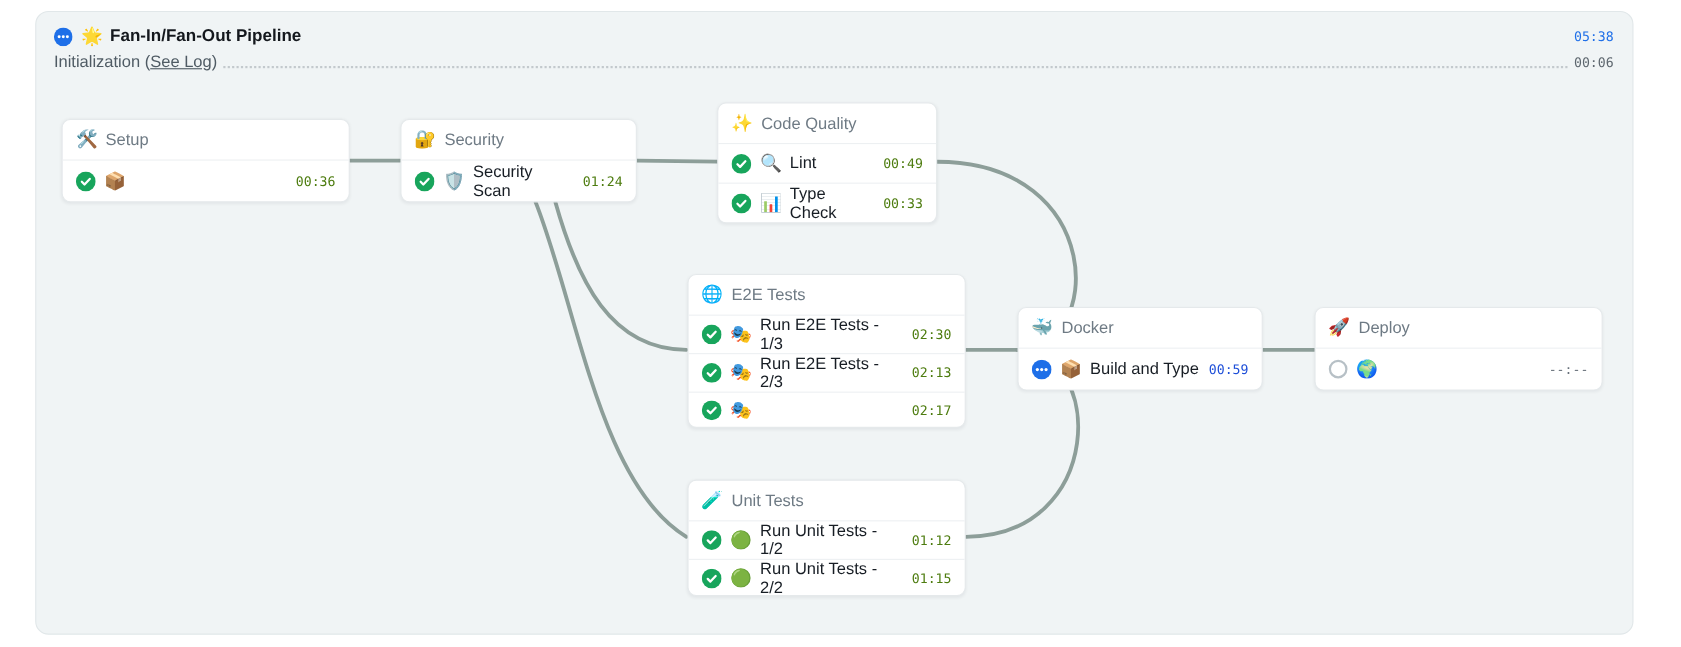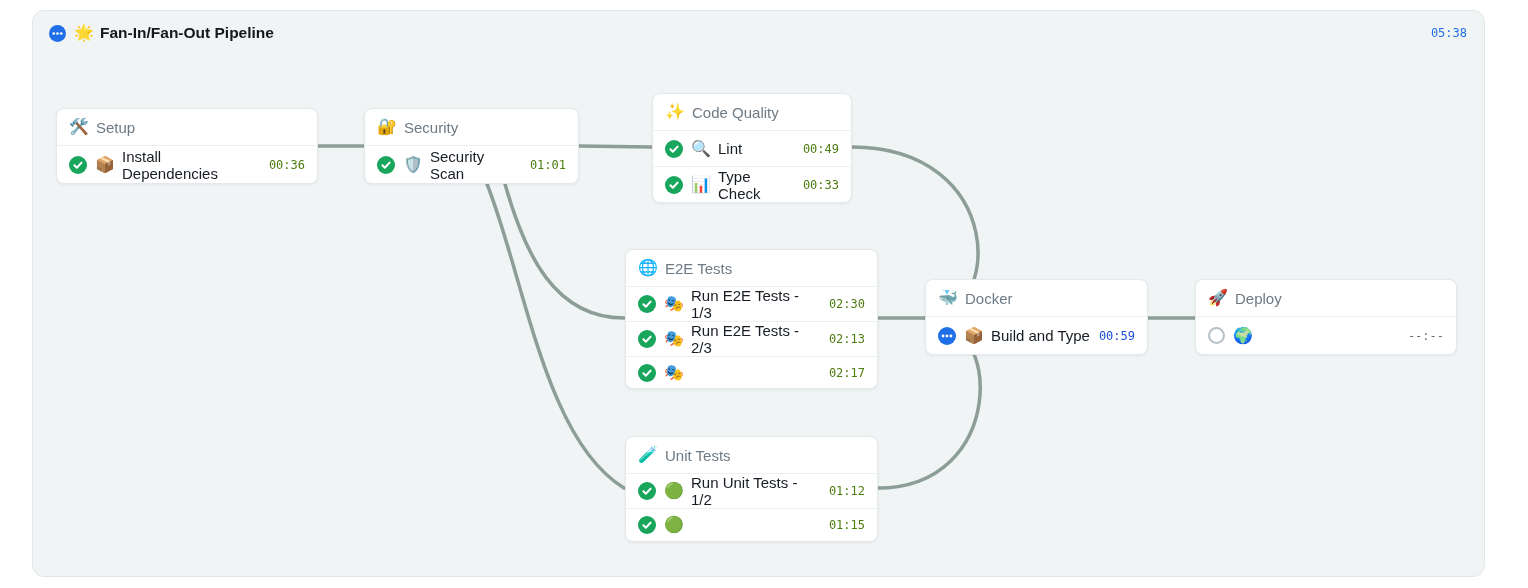--- a/index.html
+++ b/index.html
@@ -60,20 +60,29 @@
           </svg>
       </span>
       <span class="panel-title">
         <span class="emoji">🌟</span>
         <span>Fan-In/Fan-Out Pipeline</span>
       </span>
       <span class="spacer"></span>
       <span class="mono total-time">05:38</span>
     </div>
 
+    <div class="init-row">
+      <span>Initialization</span>
+      <span style="white-space:pre">&nbsp;</span>
+      <span>(</span>
+        <a>See Log</a>
+        <span>)</span>
+      <span class="leader"></span>
+      <span class="mono init-time">00:06</span>
+    </div>
   </div>
 
   <svg class="edges" width="1528" height="588" viewBox="0 0 1528 588">
     <path class="edge" d="M 318 146 L 364 146"></path>
     <path class="edge" d="M 579 146 L 652 147"></path>
     <path class="edge" d="M 505 184 C 525 255 555 318 624 318"></path>
     <path class="edge" d="M 487 184 C 525 280 545 440 624 488"></path>
     <path class="edge" d="M 852 147 C 1005 147 1005 318 925 318"></path>
     <path class="edge" d="M 878 318 L 925 318"></path>
     <path class="edge" d="M 878 488 C 1005 488 1005 318 925 318"></path>
@@ -86,40 +95,39 @@
       <span>Setup</span>
     </div>
     <div class="task">
       <span class="st">
           <svg width="18" height="18" viewBox="0 0 20 20">
             <circle cx="10" cy="10" r="10" fill="#18a55c"></circle>
             <path d="M6 10.3l2.7 2.7 5.3-5.6" stroke="#fff" stroke-width="2.3" fill="none" stroke-linecap="round" stroke-linejoin="round"></path>
           </svg>
         </span>
       <span class="emoji">📦</span>
-      <span>Install Dependencies</span>
       <span class="t-time mono time-green">00:36</span>
     </div>
   </div>
 
   <div class="node node-security">
     <div class="node-header">
       <span class="emoji">🔐</span>
       <span>Security</span>
     </div>
     <div class="task">
       <span class="st">
           <svg width="18" height="18" viewBox="0 0 20 20">
             <circle cx="10" cy="10" r="10" fill="#18a55c"></circle>
             <path d="M6 10.3l2.7 2.7 5.3-5.6" stroke="#fff" stroke-width="2.3" fill="none" stroke-linecap="round" stroke-linejoin="round"></path>
           </svg>
         </span>
       <span class="emoji">🛡️</span>
       <span>Security Scan</span>
-      <span class="t-time mono time-green">01:01</span>
+      <span class="t-time mono time-green">01:24</span>
     </div>
   </div>
 
   <div class="node node-codequality">
     <div class="node-header">
       <span class="emoji">✨</span>
       <span>Code Quality</span>
     </div>
     <div class="task">
       <span class="st">
@@ -201,20 +209,21 @@
       <span class="t-time mono time-green">01:12</span>
     </div>
     <div class="task">
       <span class="st">
           <svg width="18" height="18" viewBox="0 0 20 20">
             <circle cx="10" cy="10" r="10" fill="#18a55c"></circle>
             <path d="M6 10.3l2.7 2.7 5.3-5.6" stroke="#fff" stroke-width="2.3" fill="none" stroke-linecap="round" stroke-linejoin="round"></path>
           </svg>
         </span>
       <span class="emoji">🟢</span>
+      <span>Run Unit Tests - 2/2</span>
       <span class="t-time mono time-green">01:15</span>
     </div>
   </div>
 
   <div class="node node-docker">
     <div class="node-header">
       <span class="emoji">🐳</span>
       <span>Docker</span>
     </div>
     <div class="task">

